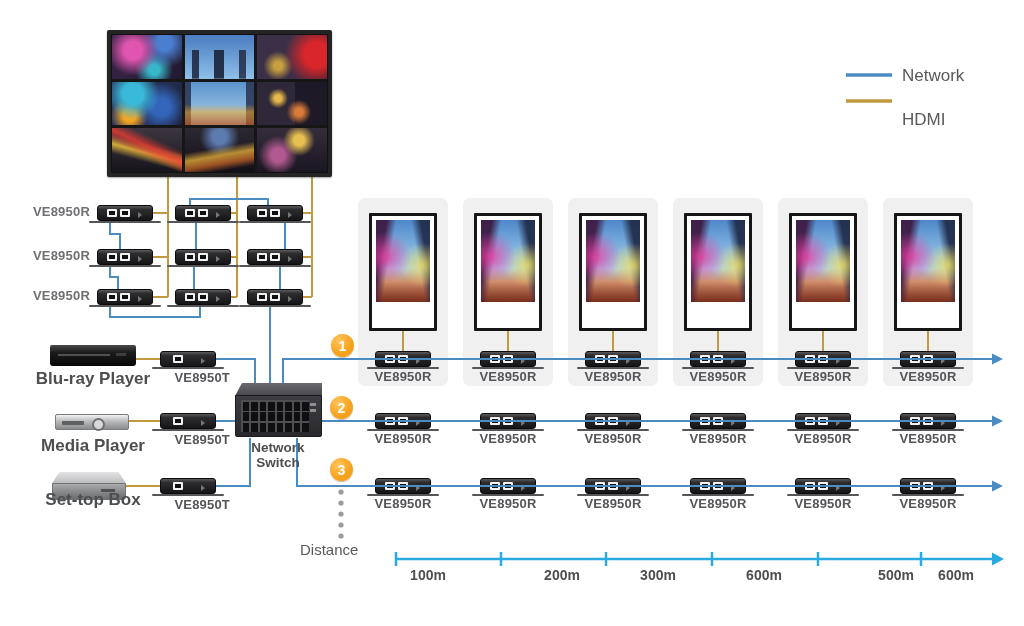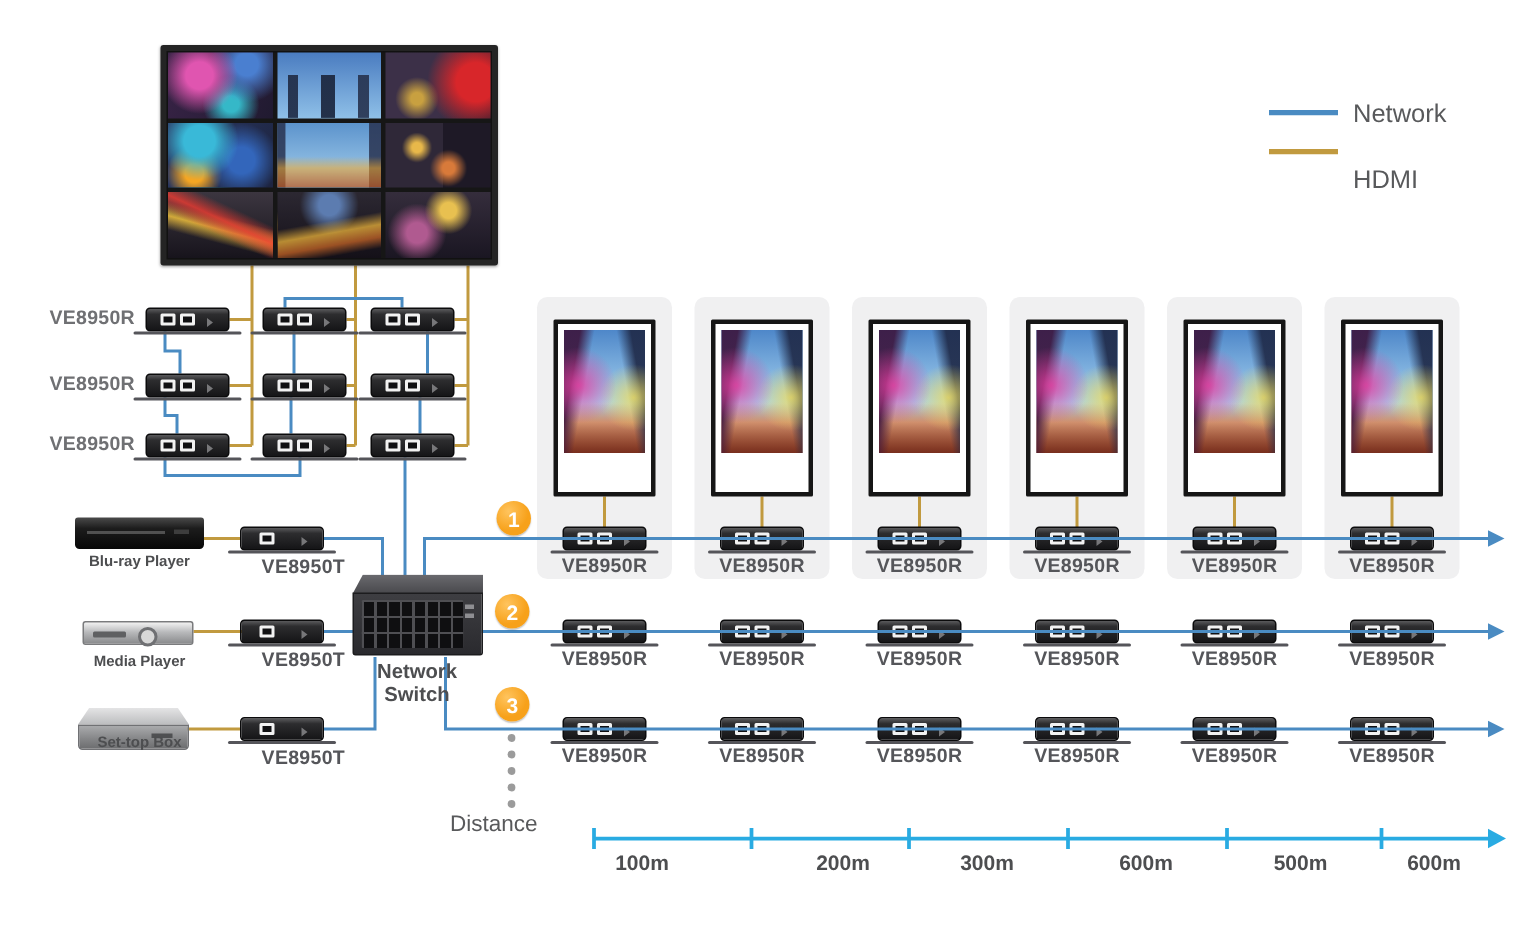--- a/index.html
+++ b/index.html
@@ -92,21 +92,21 @@
       linear-gradient(180deg,rgba(255,120,40,0) 58%,rgba(255,120,40,.55) 75%,rgba(120,40,20,.9) 100%),
       linear-gradient(180deg,#4e87c9,#a9d5f1 60%,#7a6a74 100%);}
   .gold-stub{position:absolute;left:44px;top:133px;width:2px;height:21px;background:var(--hdmi-line);z-index:1;}
   .unit .rx{left:17px;top:153px;}
   .unit .dev-label{left:0;top:171px;width:90px;text-align:center;}
   .unit-sm .rx{left:17px;top:0;}
   .unit-sm .dev-label{left:0;top:18px;width:90px;text-align:center;}
 
   
   .src-label{position:absolute;left:26px;width:134px;text-align:center;
-      color:#4d4e50;font-size:10px;font-weight:600;z-index:3;}
+      color:#4d4e50;font-size:17px;font-weight:600;z-index:3;}
   .bluray{position:absolute;left:50px;top:345px;width:86px;height:21px;z-index:3;border-radius:2px 2px 3px 3px;
       background:linear-gradient(180deg,#4a4a4a 0%,#1c1c1c 35%,#070707 100%);}
   .bluray::after{content:"";position:absolute;left:8px;right:26px;top:9px;height:2px;background:#6a6a6a;opacity:.7;}
   .bluray::before{content:"";position:absolute;right:10px;top:8px;width:10px;height:3px;background:#3d3d3d;}
   .mediap{position:absolute;left:55px;top:414px;width:74px;height:16px;z-index:3;border-radius:2px;
       background:linear-gradient(180deg,#f2f2f2 0%,#b9babc 45%,#8a8b8d 100%);border:1px solid #7a7b7d;}
   .mediap::after{content:"";position:absolute;left:36px;top:3px;width:9px;height:9px;border-radius:50%;
       border:2px solid #6f7073;background:#d8d8d8;}
   .mediap::before{content:"";position:absolute;left:6px;top:6px;width:22px;height:4px;background:#5f6062;border-radius:1px;}
   .settop-top{position:absolute;left:52px;top:472px;width:74px;height:11px;z-index:3;
@@ -508,16 +508,16 @@
     </div>
     <div class="dev-label">VE8950R</div>
   </div>
 </div>
 
   <div class="dist-title">Distance</div>
   <div class="dist-seg" style="left:388px;">100m</div>
   <div class="dist-seg" style="left:522px;">200m</div>
   <div class="dist-seg" style="left:618px;">300m</div>
   <div class="dist-seg" style="left:724px;">600m</div>
-  <div class="dist-seg" style="left:827px;">500m</div>
+  <div class="dist-seg" style="left:856px;">500m</div>
   <div class="dist-seg" style="left:916px;">600m</div>
 
 </div>
 
 </body></html>

